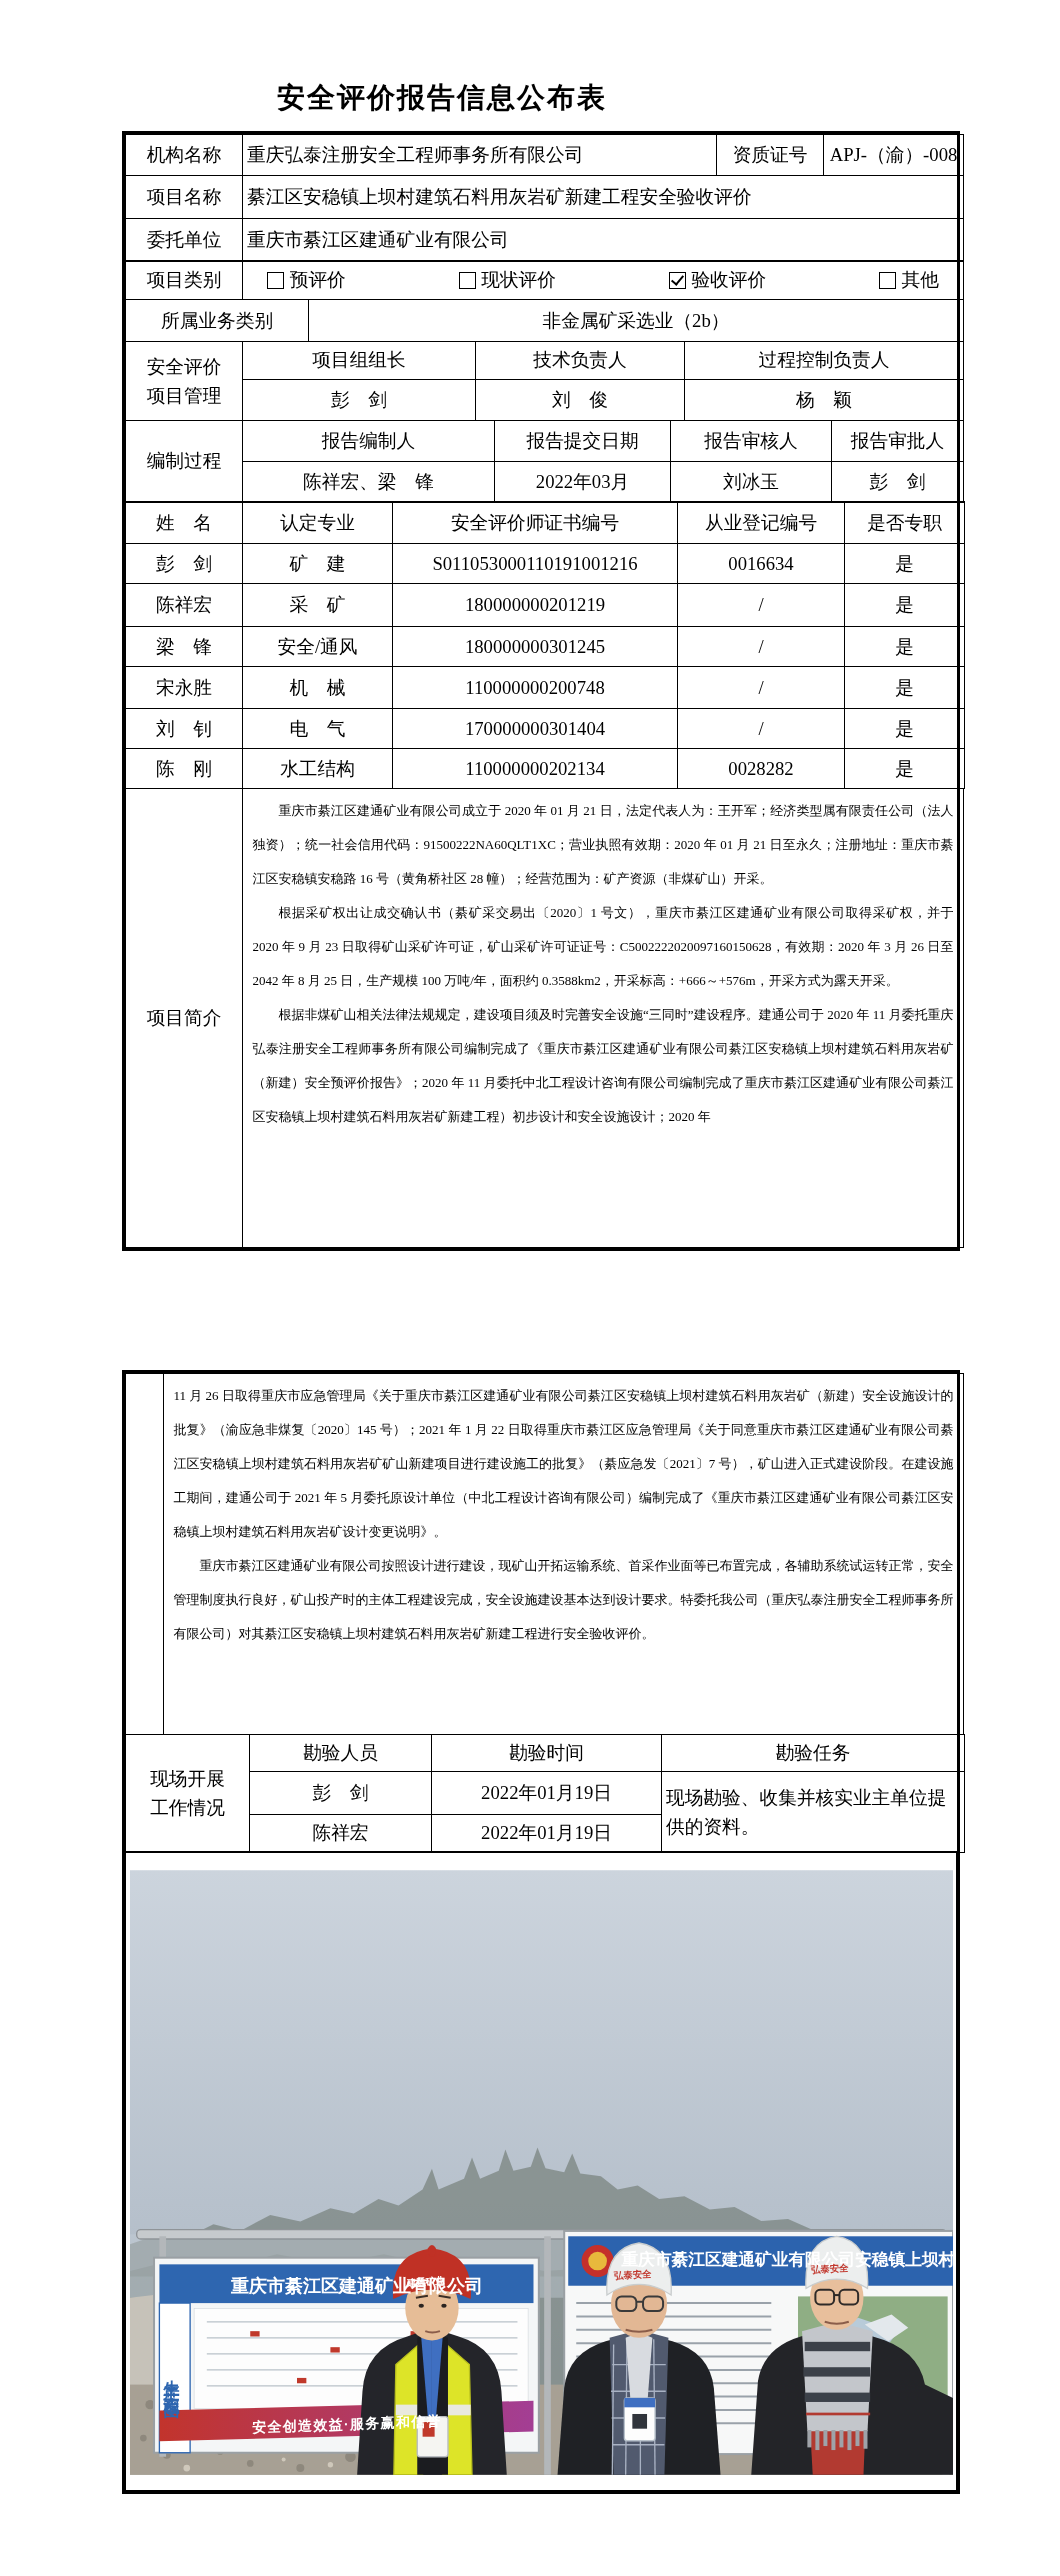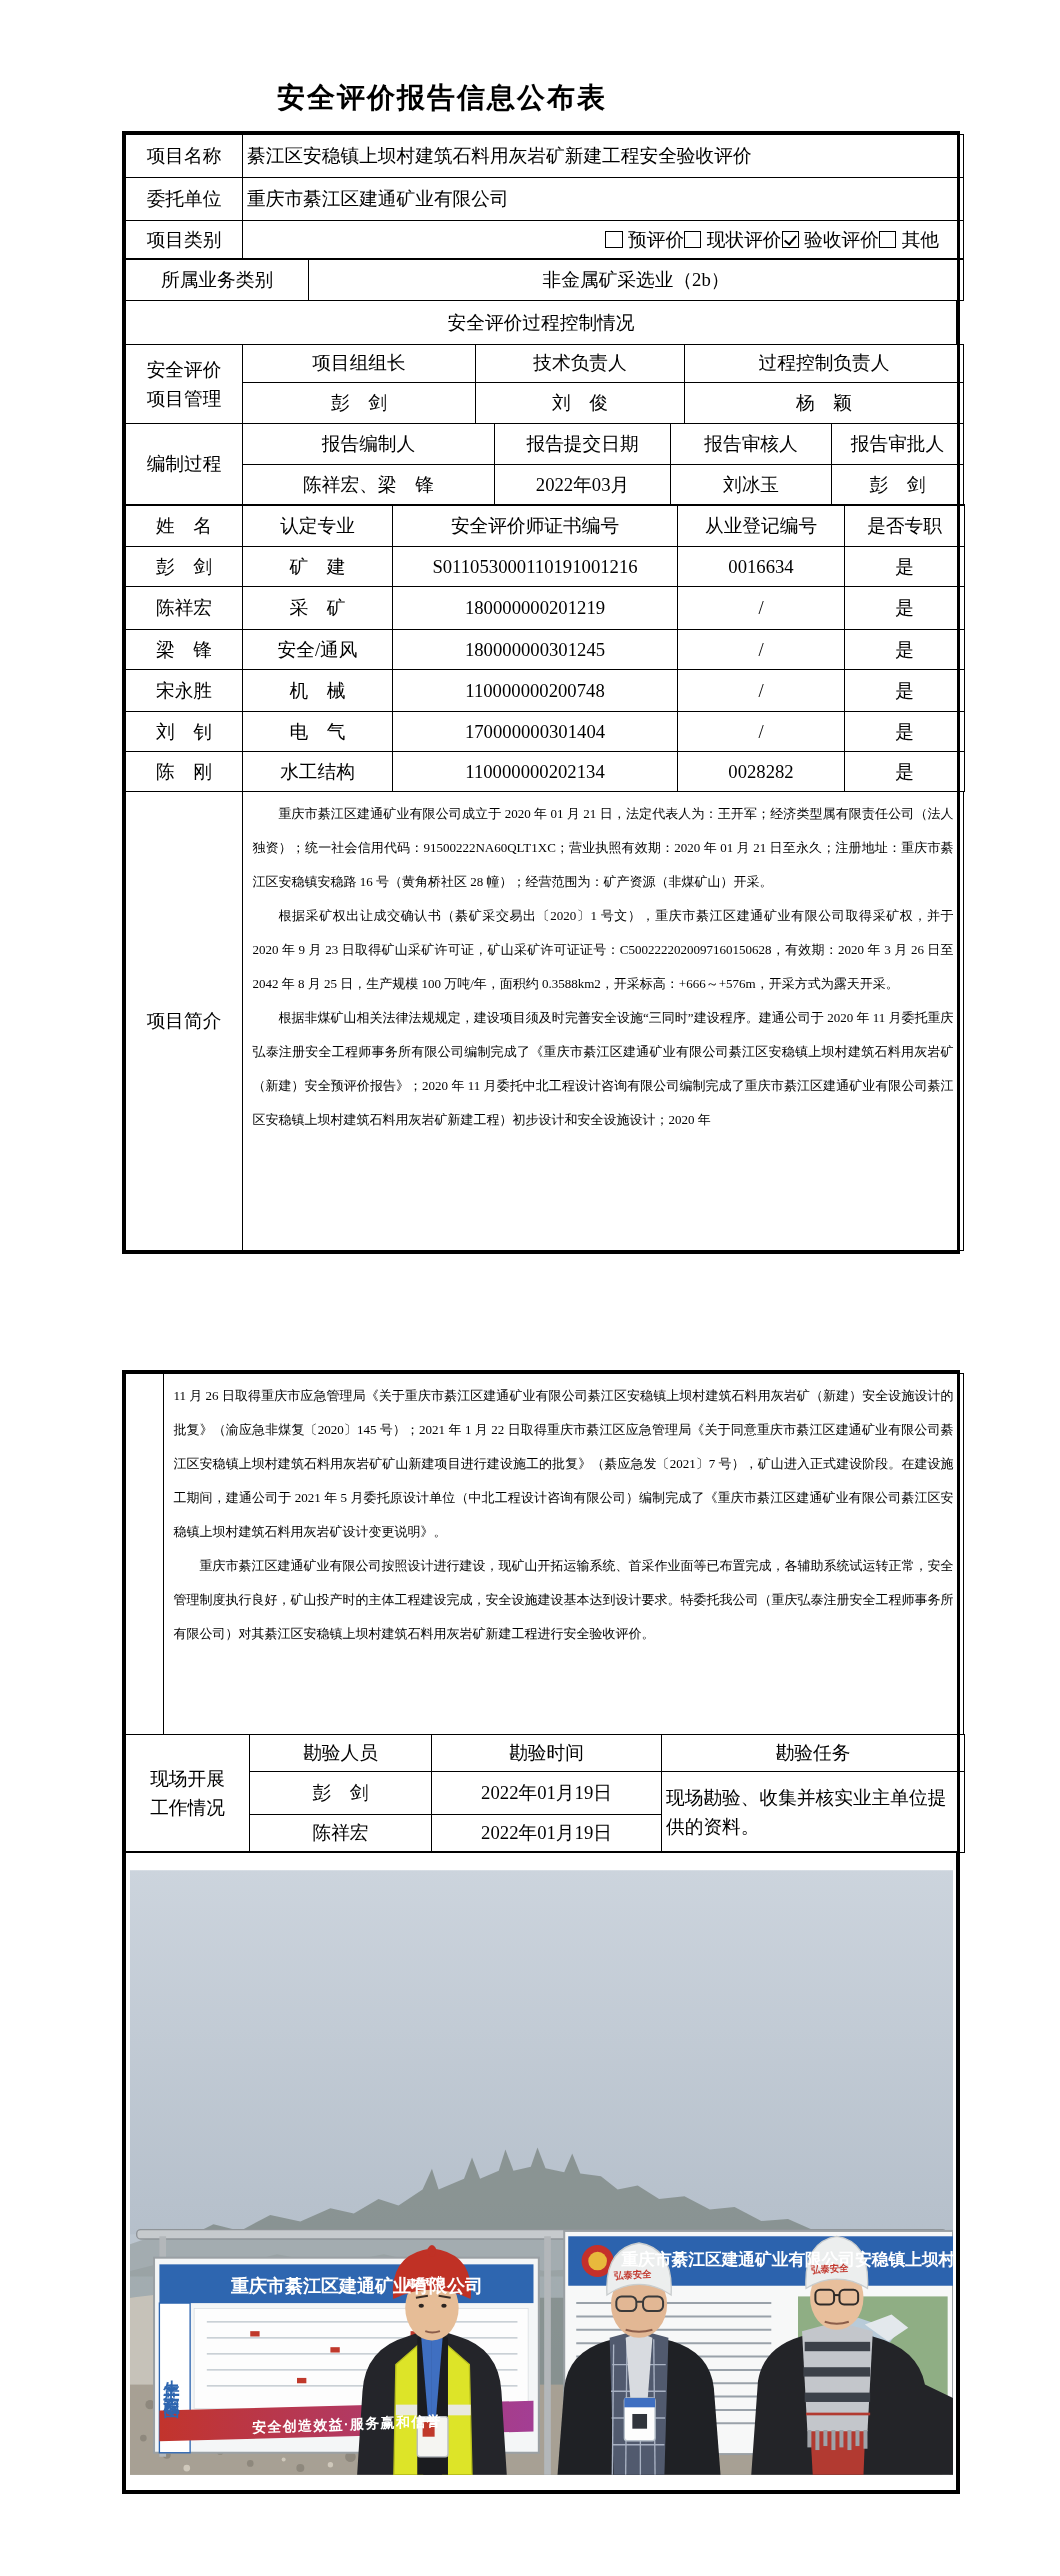--- a/index.html
+++ b/index.html
@@ -18,21 +18,21 @@
   .t2{top:1370px;}
   table.sec{width:100%;border-collapse:collapse;table-layout:fixed;}
   table.sec + table.sec{margin-top:-1.3px;}
   td{border:1.3px solid #000;text-align:center;vertical-align:middle;
      font-size:18.7px;padding:1.3px 4px;box-sizing:border-box;overflow:hidden;}
   td.left{text-align:left;}
   td.para-cell{text-align:justify;vertical-align:top;padding:5.3px 9.4px;}
   td.para-cell p{margin:0;text-indent:2em;line-height:34px;font-size:13px;text-align:justify;}
   td.para-cell p.noindent{text-indent:0;}
   .lbl2line div{line-height:29px;}
-  .cbx-row{display:flex;justify-content:flex-end;align-items:center;padding:0 20px;}
+  .cbx-row{display:flex;justify-content:space-between;align-items:center;padding:0 20px;}
   .cbx-opt{display:flex;align-items:center;gap:5.3px;}
   .cbx{width:17.4px;height:17.4px;border:1.3px solid #000;display:inline-block;box-sizing:border-box;}
   .cbx.checked::after{content:"";display:block;width:5.3px;height:10px;
       border-right:2px solid #000;border-bottom:2px solid #000;transform:rotate(40deg);margin:0.7px auto 0;}
   .photo-cell{padding:0;vertical-align:top;}
   .photo-frame{position:relative;width:823px;height:605px;margin:17.4px auto 0;overflow:hidden;}
   .photo-frame svg{position:absolute;left:0;top:0;}
   .ph-label{position:absolute;color:#fff;font-family:"Liberation Sans","DejaVu Sans",sans-serif;}
   .lb-title{left:94px;top:404px;width:267px;font-size:18px;font-weight:bold;text-align:center;}
   .lb-side{left:31px;top:441px;writing-mode:vertical-rl;font-size:16px;color:#2e66b0;font-weight:bold;letter-spacing:4px;height:140px;}
@@ -43,20 +43,36 @@
   .hm-mid{left:484px;top:399px;color:#c23a30;transform:rotate(-3deg);}
   .hm-right{left:681px;top:393px;color:#c23a30;transform:rotate(-3deg);}
 </style>
 </head>
 <body>
 
 <h1 class="page-title">安全评价报告信息公布表</h1>
 
 <div class="tbl-wrap t1">
 
+  <table class="sec">
+    <colgroup>
+        <col style="width:117px">
+        <col style="width:474px">
+        <col style="width:107px">
+        <col style="width:140px">
+      </colgroup>
+    <tbody>
+        <tr style="height:41px">
+      <td>机构名称</td>
+      <td class="left">重庆弘泰注册安全工程师事务所有限公司</td>
+      <td>资质证号</td>
+      <td>APJ-（渝）-008</td>
+    </tr>
+  </tbody>
+    </table>
 
   <table class="sec">
     <colgroup>
         <col style="width:117px">
         <col style="width:721px">
       </colgroup>
     <tbody>
         <tr style="height:43px">
       <td>项目名称</td>
       <td class="left">綦江区安稳镇上坝村建筑石料用灰岩矿新建工程安全验收评价</td>
@@ -106,27 +122,20 @@
         <col style="width:655px">
       </colgroup>
     <tbody>
         <tr style="height:42px">
       <td>所属业务类别</td>
       <td>非金属矿采选业（2b）</td>
     </tr>
   </tbody>
     </table>
 
-  <table class="sec">
-    <tbody>
-        <tr style="height:44px">
-      <td>安全评价过程控制情况</td>
-    </tr>
-  </tbody>
-    </table>
 
   <table class="sec">
     <colgroup>
         <col style="width:117px">
         <col style="width:233px">
         <col style="width:209px">
         <col style="width:279px">
       </colgroup>
     <tbody>
         <tr style="height:38px">

